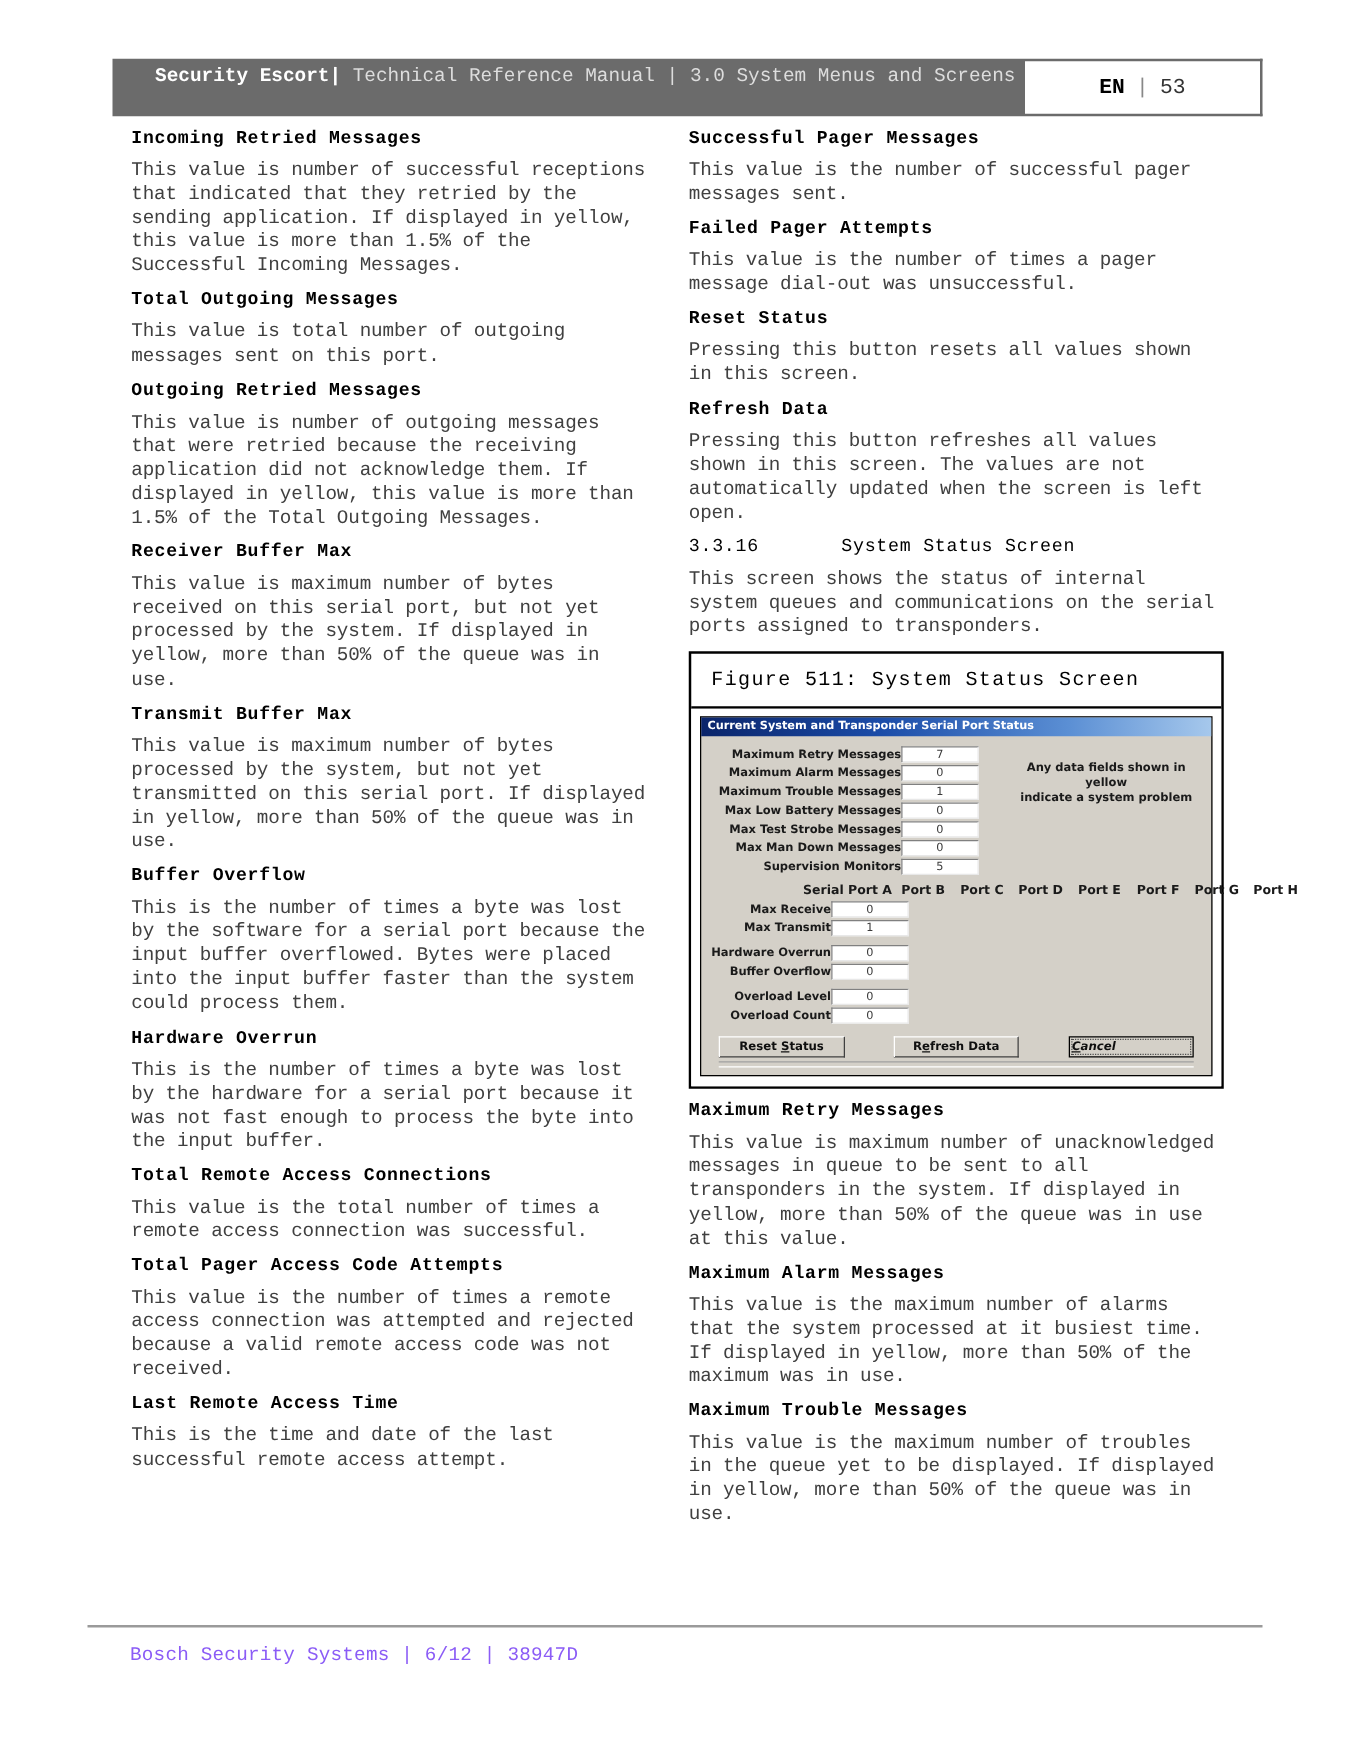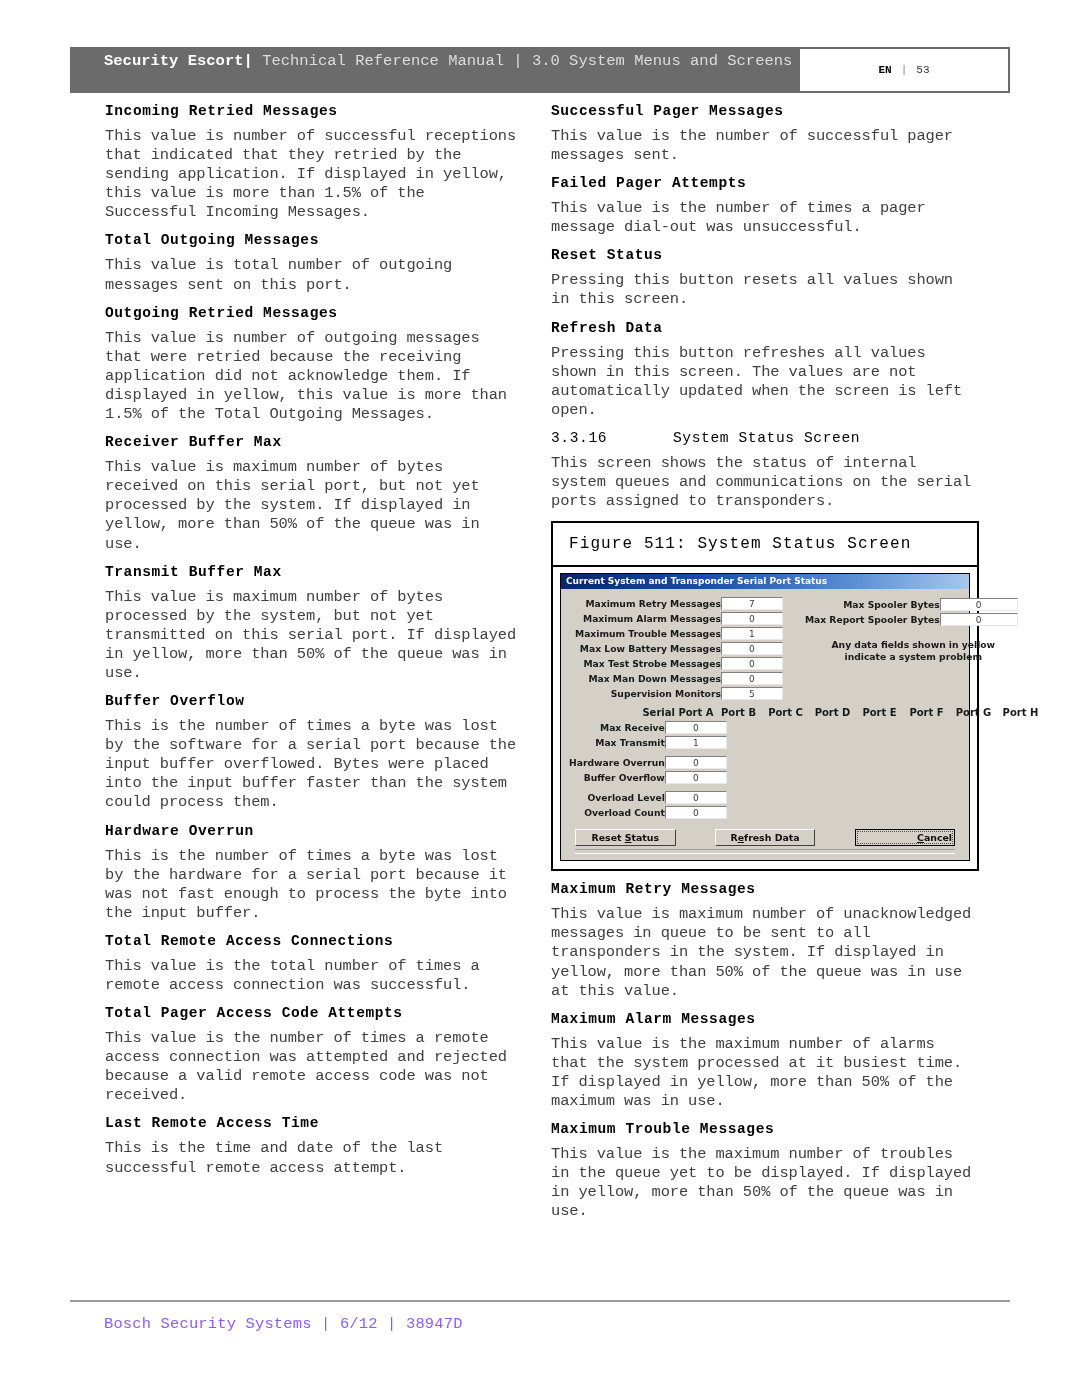--- a/index.html
+++ b/index.html
@@ -28,37 +28,38 @@
   }
   .hdr-bar {
     background: #6b6b6b;
     color: #dddddd;
     flex: 0 0 730px;
     padding: 5px 0 0 34px;
     box-sizing: border-box;
     font-size: 15.5px;
     line-height: 19px;
     letter-spacing: 0px;
+    margin-left: 20px;
   }
   .hdr-bar .brand {
     color: #ffffff;
     font-weight: bold;
   }
   .hdr-bar .sep { color: #ffffff; font-weight: bold; }
   .hdr-pagebox {
     flex: 1 1 auto;
     background: #ffffff;
     border: 2px solid #6b6b6b;
     border-left: none;
     box-sizing: border-box;
     display: flex;
     align-items: center;
     justify-content: center;
     gap: 9px;
-    font-size: 11px;
+    font-size: 17px;
     color: #444;
   }
   .hdr-pagebox .lang { font-weight: bold; color: #000; }
   .hdr-pagebox .bar { color: #888; }
   .hdr-pagebox .pnum { color: #333; }
 
   
   .col {
     position: absolute;
     top: 103px;
@@ -217,21 +218,22 @@
     border: 1px solid #000;
     position: relative;
   }
   .btn.default .ibox {
     position: absolute;
     inset: 1px;
     border: 1px dotted #505050;
     box-sizing: border-box;
     display: flex;
     align-items: center;
-    justify-content: flex-end;
+    justify-content: flex-start;
+    font-style: italic;
   }
   .btn-sp1 { width: 47px; }
   .btn-sp2 { width: 47px; }
 
   .dlg-bottom-line {
     height: 3px;
     margin: 2px 6px 0 6px;
     border-top: 1px solid #a0a0a0;
     border-bottom: 1px solid #ffffff;
   }
@@ -361,36 +363,20 @@
                     <tr>
                       <td class="lbl">Supervision Monitors</td>
                       <td>
                         <div class="fld">5</div>
                       </td>
                     </tr>
                   </tbody>
               </table>
             </div>
             <div class="topright">
-              <table class="tbl">
-                <tbody id="dlg-right-fields">
-                    <tr>
-                      <td class="lbl">Max Spooler Bytes</td>
-                      <td>
-                        <div class="fld wide">0</div>
-                      </td>
-                    </tr>
-                    <tr>
-                      <td class="lbl">Max Report Spooler Bytes</td>
-                      <td>
-                        <div class="fld wide">0</div>
-                      </td>
-                    </tr>
-                  </tbody>
-              </table>
               <div class="note">
                 <div>Any data fields shown in yellow</div>
                 <div>indicate a system problem</div>
               </div>
             </div>
           </div>
 
           <div class="porthdr" id="dlg-port-headers">
               <span class="spacer"></span>
               <span class="ph first">Serial Port A</span>

